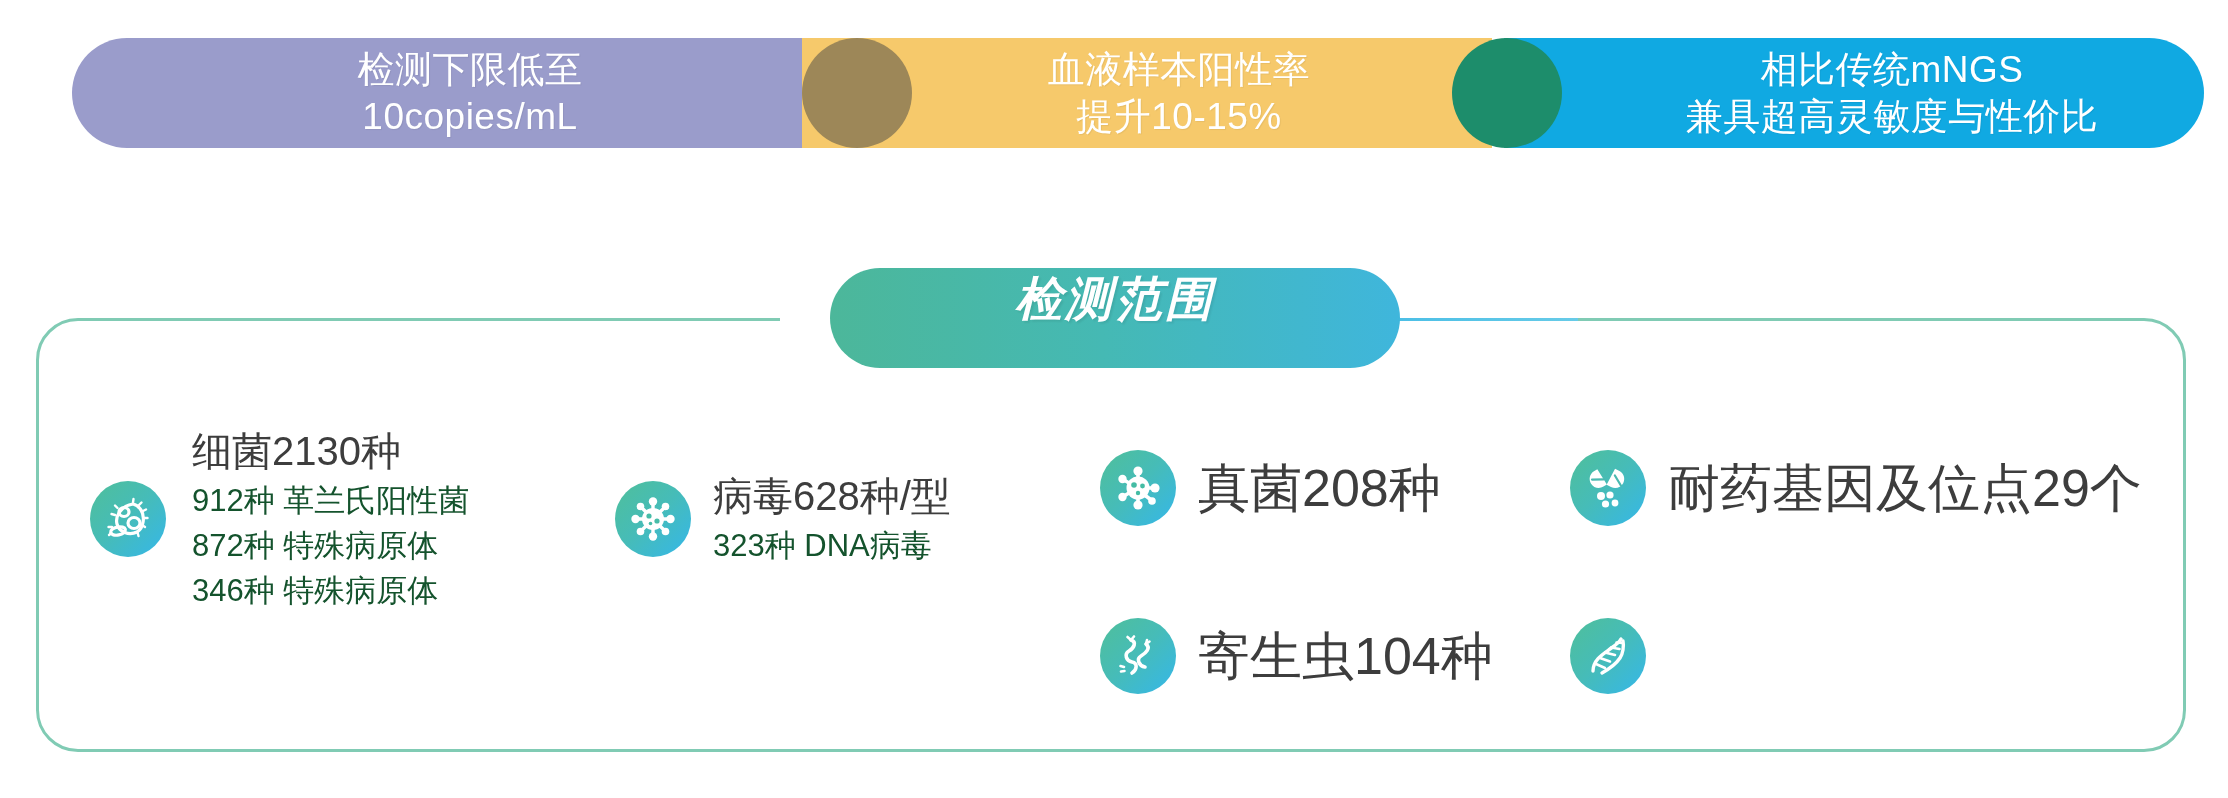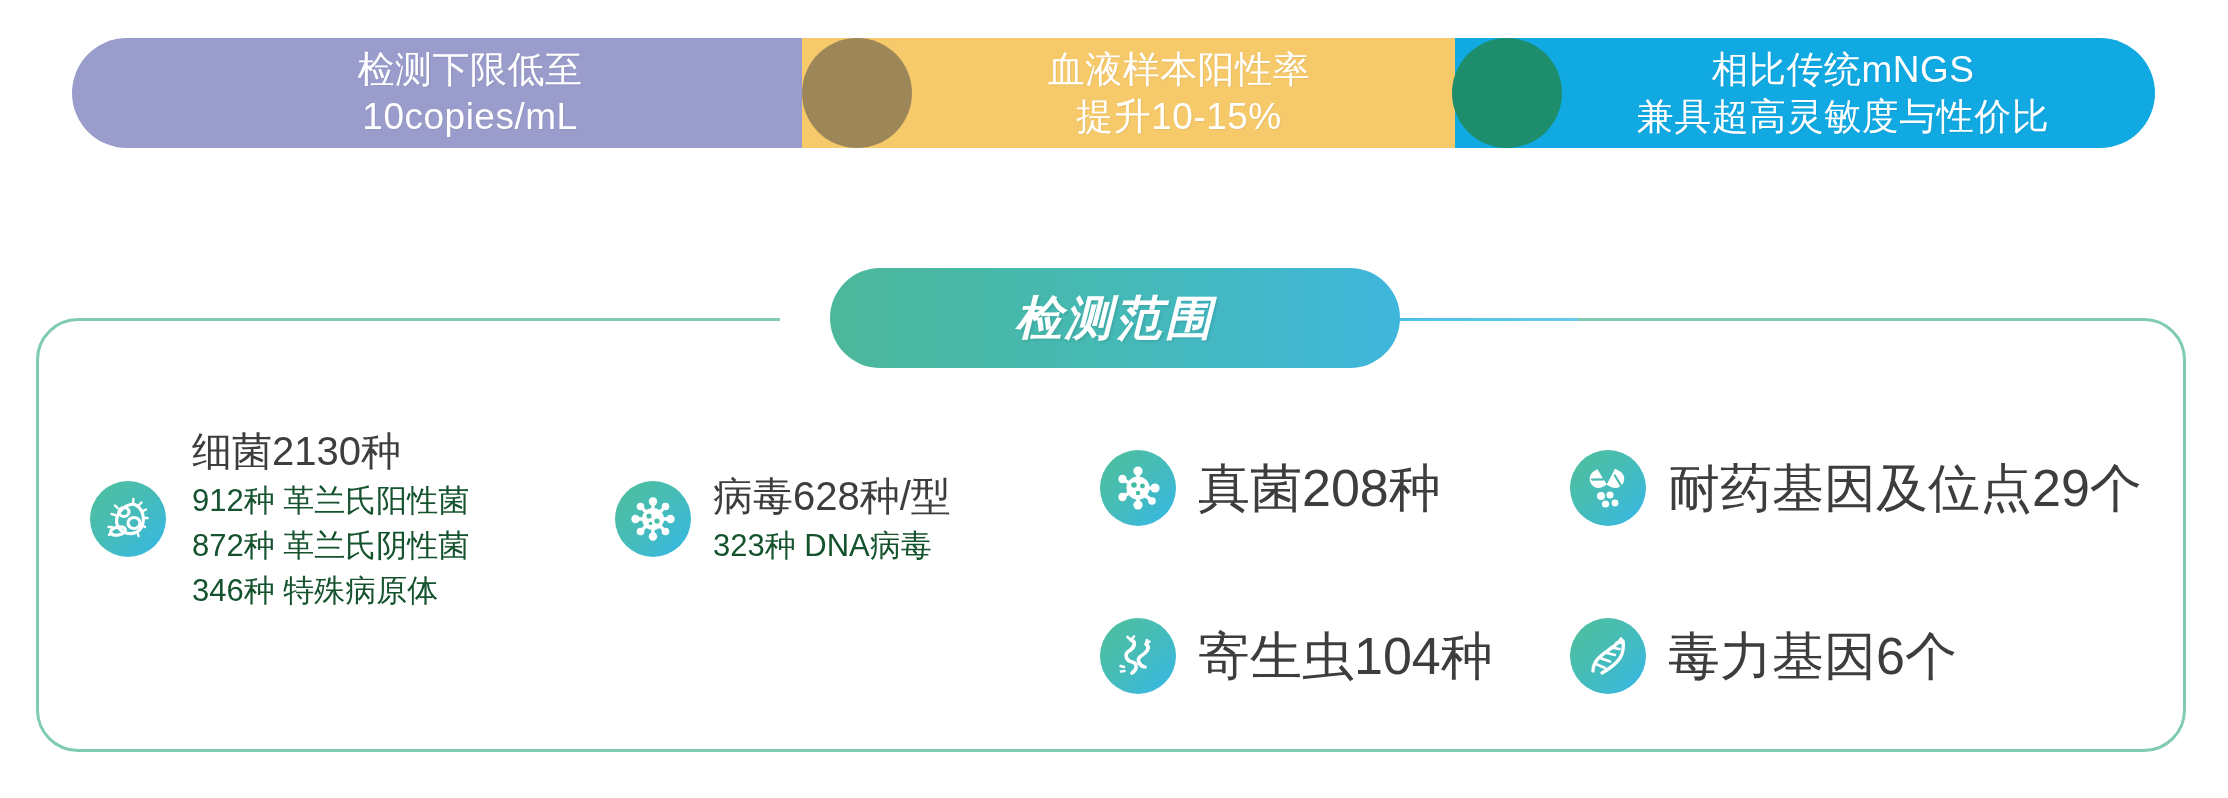--- a/index.html
+++ b/index.html
@@ -40,21 +40,21 @@
     border-radius: 55px 0 0 55px;
     z-index: 1;
   }
   .pill-yellow {
     left: 730px;
     width: 690px;
     background: #f6c96b;
     z-index: 2;
   }
   .pill-blue {
-    left: 1383px;
+    left: 1432px;
     width: 700px;
     background: #10a9e2;
     border-radius: 0 55px 55px 0;
     z-index: 3;
     padding-left: 20px;
   }
   
   .lens {
     position: absolute;
     top: 0;
@@ -117,21 +117,20 @@
   }
   .title-badge {
     position: absolute;
     left: 830px;
     top: 268px;
     width: 570px;
     height: 100px;
     border-radius: 50px;
     background: linear-gradient(to right, #4cb79a 0%, #45b9b4 48%, #3fb6dc 100%);
     display: flex;
-    align-items: center;
     justify-content: center;
     z-index: 7;
   }
   .title-badge span {
     color: #ffffff;
     font-size: 47px;
     font-weight: bold;
     font-style: italic;
     letter-spacing: 3px;
     text-shadow: 2px 2px 2px rgba(0,0,0,0.07);
@@ -235,21 +234,21 @@
         <path d="M14.5 14 L12 11.5"></path>
           <path d="M12 21 L8.5 20"></path>
           <path d="M8.5 39 L6 41"></path>
         <path d="M9 33 L5.5 33"></path>
       </g>
     </svg>
   </div>
   <div class="group-text">
     <div class="g-head">细菌2130种</div>
     <div class="g-sub">912种 革兰氏阳性菌</div>
-    <div class="g-sub">872种 革兰氏阴性菌</div>
+    <div class="g-sub">872种 特殊病原体</div>
     <div class="g-sub">346种 特殊病原体</div>
   </div>
 </div>
 
 <div class="group" id="grp-virus">
   <div class="icon-circle">
     <svg width="48" height="48" viewBox="0 0 48 48">
       <g fill="#ffffff">
         <circle cx="24" cy="24" r="11"></circle>
         <circle cx="24" cy="6.5" r="4.2"></circle>
@@ -369,16 +368,13 @@
       </g>
       <g stroke="#ffffff" stroke-width="2.6" stroke-linecap="round">
         <path d="M13 33 L22 37"></path>
         <path d="M17 27 L27 30.5"></path>
         <path d="M22 21.5 L32 24"></path>
         <path d="M28 16.5 L36.5 18"></path>
         <path d="M33.5 11.5 L39.5 12"></path>
       </g>
     </svg>
   </div>
-  <div class="group-text">
-    <div class="g-head">毒力基因6个</div>
-  </div>
 </div>
 
 </body></html>

